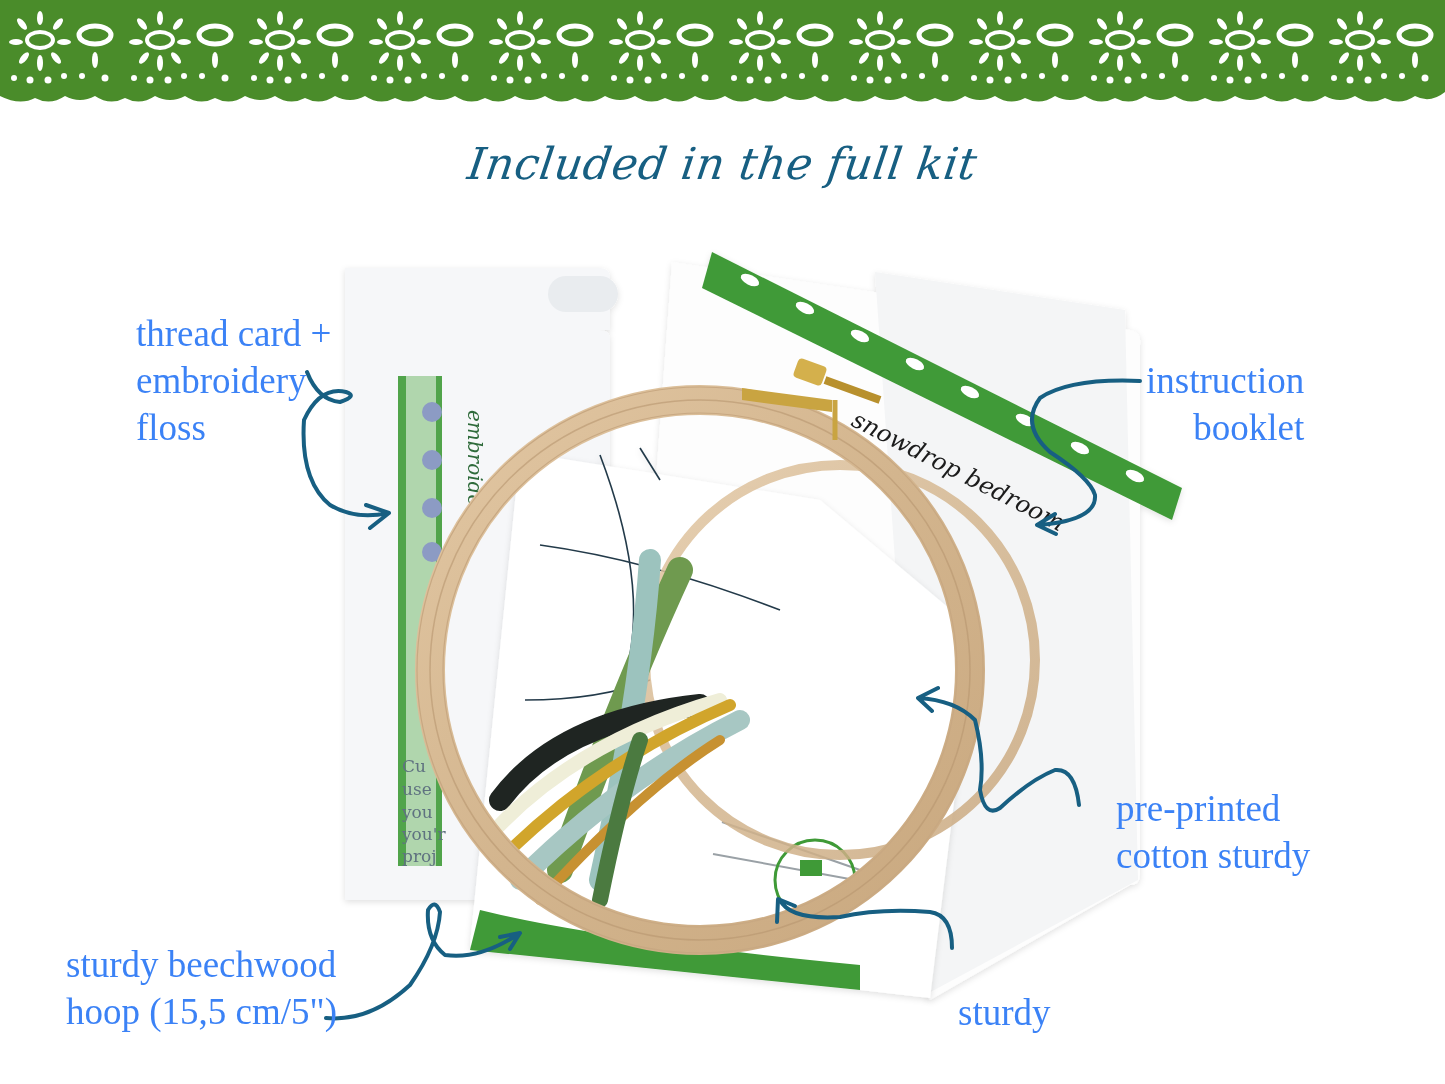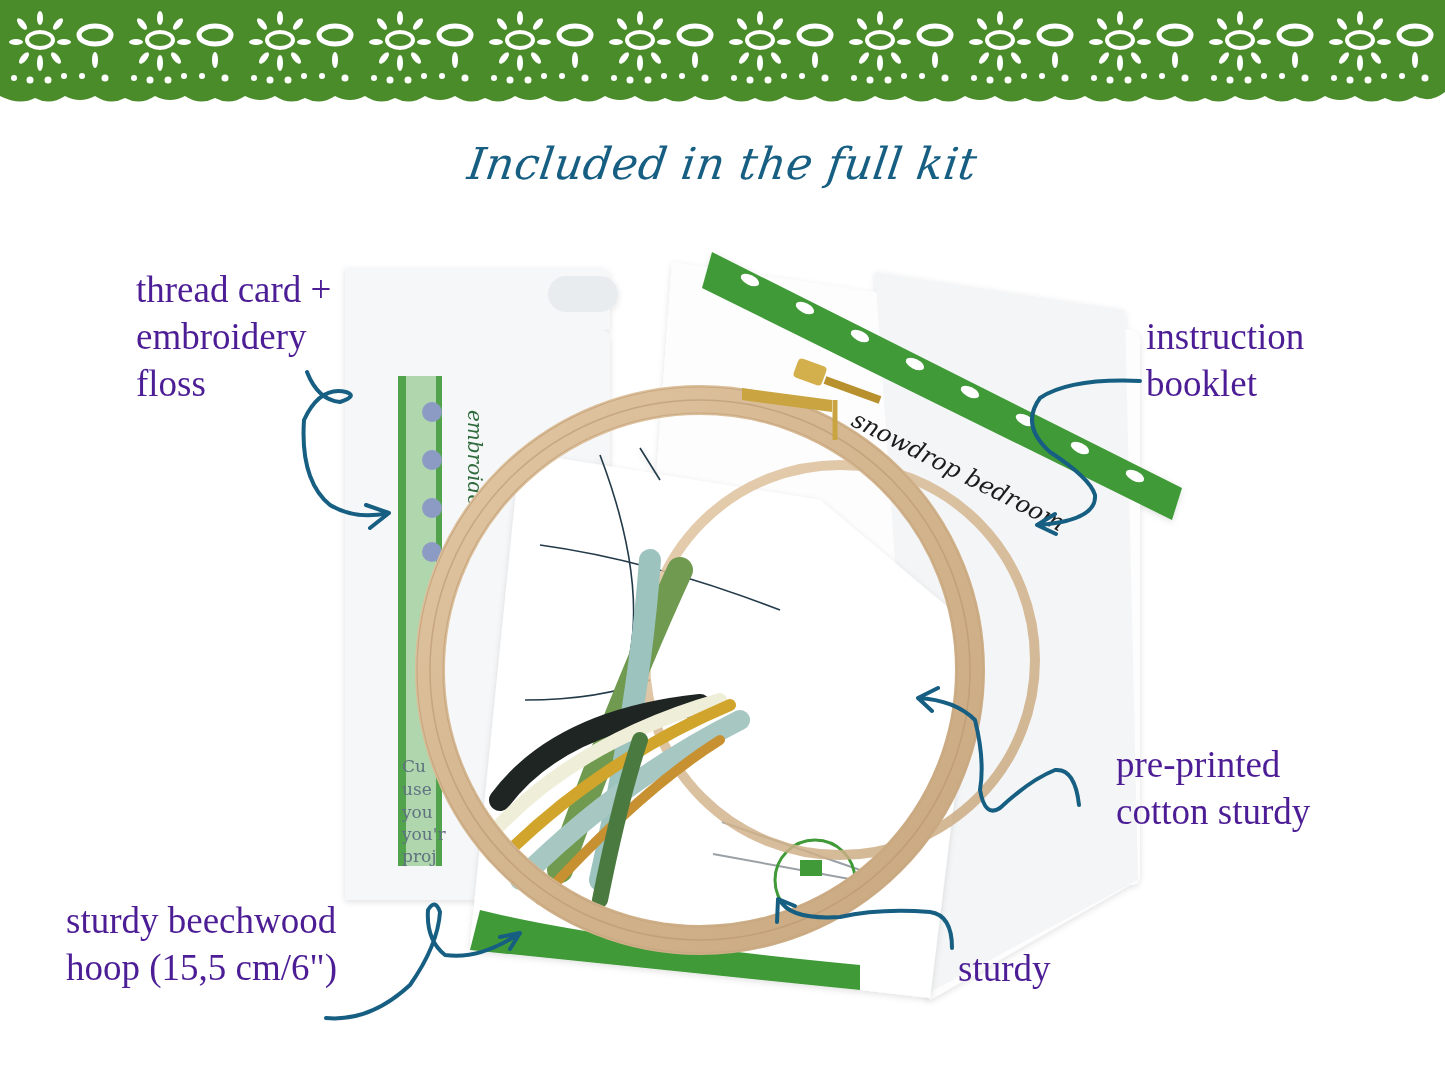--- a/index.html
+++ b/index.html
@@ -14,25 +14,26 @@
     
     .title {
       left: 0; top: 138px; width: 1445px; text-align: center;
       font-family: "DejaVu Serif", serif; font-style: italic;
       font-size: 44px; color: #175f82; letter-spacing: 0.5px;
       transform: skewX(-8deg);
     }
     
     .label {
       font-family: "Liberation Serif", "DejaVu Serif", serif;
-      font-size: 37px; line-height: 47px; color: #4c1d95;
+      font-size: 37px; line-height: 47px; color: #3b82f6;
       white-space: pre-line;
+      margin-top: 44px;
     }
     .lbl-thread { left: 136px; top: 266px; }
-    .lbl-booklet { left: 1146px; top: 313px; }
+    .lbl-booklet { left: 1146px; top: 313px; text-align: right; }
     .lbl-fabric { left: 1116px; top: 741px; }
     .lbl-hoop { left: 66px; top: 897px; }
     .lbl-needles { left: 958px; top: 945px; }
     
     .photo { left: 0; top: 0; width: 1445px; height: 1084px; pointer-events: none; }
     .arrows { left: 0; top: 0; width: 1445px; height: 1084px; pointer-events: none; }
   </style>
 </head>
 <body>
 
@@ -174,14 +175,14 @@
 </svg>
 
 <div class="abs label lbl-thread">thread card +
 embroidery
 floss</div>
 <div class="abs label lbl-booklet">instruction
 booklet</div>
 <div class="abs label lbl-fabric">pre-printed
 cotton sturdy</div>
 <div class="abs label lbl-hoop">sturdy beechwood
-hoop (15,5 cm/6")</div>
+hoop (15,5 cm/5")</div>
 <div class="abs label lbl-needles">sturdy</div>
 
 </body></html>

